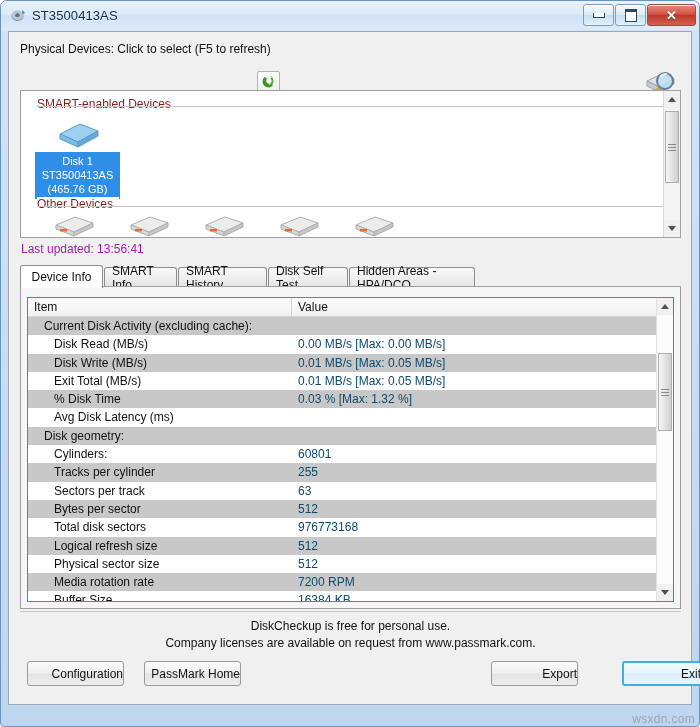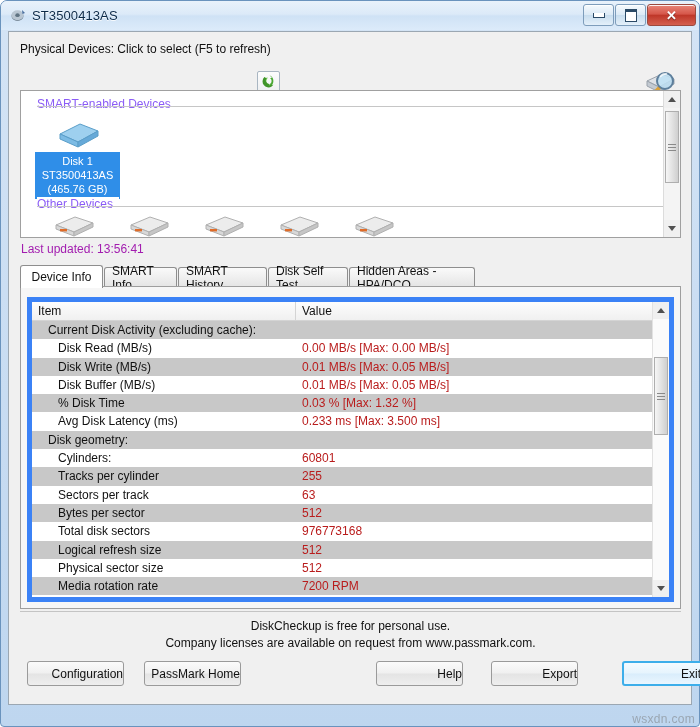--- a/index.html
+++ b/index.html
@@ -81,21 +81,21 @@
     position: absolute; right: 11px; top: 33px; width: 40px; height: 36px;
   }
 
   
   #devices-panel {
     position: absolute; left: 11px; top: 58px; right: 10px; height: 148px;
     background: #fff; border: 1px solid #a0a0a0;
     box-sizing: border-box; overflow: hidden;
   }
   .group-label {
-    position: absolute; font-size: 12px; color: #8b5cf6;
+    position: absolute; font-size: 12px; color: #7f1d1d;
     background: #fff; padding-right: 6px; left: 16px;
   }
   .group-rule {
     position: absolute; left: 16px; right: 8px; border-top: 1px solid #c6c6c6;
   }
   #smart-label { top: 6px; }
   #smart-rule  { top: 15px; }
   #other-label { top: 106px; }
   #other-rule  { top: 115px; }
 
@@ -155,21 +155,21 @@
     border-color: #8e8e8e;
   }
   #tabpanel {
     position: absolute; left: 11px; top: 254px; right: 10px; bottom: 95px;
     background: #f6f6f6; border: 1px solid #9e9e9e; box-sizing: border-box;
   }
 
   
   #table-wrap {
     position: absolute; left: 6px; top: 10px; right: 6px; bottom: 6px;
-    background: #fff; border: 5px solid #3b82f6; box-sizing: border-box;
+    background: #fff; border: 1px solid #3b82f6; box-sizing: border-box;
     overflow: hidden;
   }
   #thead {
     position: absolute; left: 0; top: 0; right: 0; height: 19px;
     background: linear-gradient(to bottom, #fdfdfd, #f0f0f0);
     border-bottom: 1px solid #d4d4d4;
     box-sizing: border-box;
   }
   .th {
     position: absolute; top: 0; height: 19px; line-height: 19px;
@@ -186,21 +186,21 @@
   .row.odd { background: #ffffff; text-align: center; }
   .row.even { background: #c8c8c8; }
   .cell-item {
     position: absolute; left: 0; top: 0; height: 18.3px; line-height: 18.3px;
     font-size: 12px; color: #111; white-space: nowrap;
   }
   .cell-item.section { left: 16px; }
   .cell-item.child   { left: 26px; }
   .cell-value {
     position: absolute; left: 270px; top: 0; height: 18.3px; line-height: 18.3px;
-    font-size: 12px; color: #b91c1c; white-space: nowrap;
+    font-size: 12px; color: #0c4a6e; white-space: nowrap;
   }
   #tbl-scroll {
     position: absolute; right: 0; top: 0; width: 17px; bottom: 0;
     background: #fbfbfb; border-left: 1px solid #e2e2e2; box-sizing: border-box;
   }
 
   
   #footer {
     position: absolute; left: 11px; right: 10px; bottom: 5px; height: 88px;
   }
@@ -397,30 +397,29 @@
             </div>
             <div class="row odd">
               <span class="cell-item child">Disk Read (MB/s)</span>
               <span class="cell-value">0.00 MB/s [Max: 0.00 MB/s]</span>
             </div>
             <div class="row even">
               <span class="cell-item child">Disk Write (MB/s)</span>
               <span class="cell-value">0.01 MB/s [Max: 0.05 MB/s]</span>
             </div>
             <div class="row odd">
-              <span class="cell-item child">Disk Buffer (MB/s)</span>
+              <span class="cell-item child">Exit Total (MB/s)</span>
               <span class="cell-value">0.01 MB/s [Max: 0.05 MB/s]</span>
             </div>
             <div class="row even">
               <span class="cell-item child">% Disk Time</span>
               <span class="cell-value">0.03 %    [Max: 1.32 %]</span>
             </div>
             <div class="row odd">
               <span class="cell-item child">Avg Disk Latency (ms)</span>
-              <span class="cell-value">0.233 ms  [Max: 3.500 ms]</span>
             </div>
             <div class="row even">
               <span class="cell-item section">Disk geometry:</span>
               <span class="cell-value"></span>
             </div>
             <div class="row odd">
               <span class="cell-item child">Cylinders:</span>
               <span class="cell-value">60801</span>
             </div>
             <div class="row even">
@@ -478,23 +477,20 @@
       <div id="foot-sep"></div>
       <div class="foot-line" id="foot1">DiskCheckup is free for personal use.</div>
       <div class="foot-line" id="foot2">Company licenses are available on request from www.passmark.com.</div>
 
       <div class="btn" style="left:7px; width:97px;">
         <span>Configuration</span>
       </div>
       <div class="btn" style="left:124px; width:97px;">
         <span>PassMark Home</span>
       </div>
-      <div class="btn" style="left:356px; width:87px;">
-        <span>Help</span>
-      </div>
       <div class="btn" style="left:471px; width:87px;">
         <span>Export</span>
       </div>
       <div class="btn focus" style="left:602px; width:81px;">
         <span>Exit</span>
       </div>
     </div>
   </div>
 
   <div id="watermark">wsxdn.com</div>

